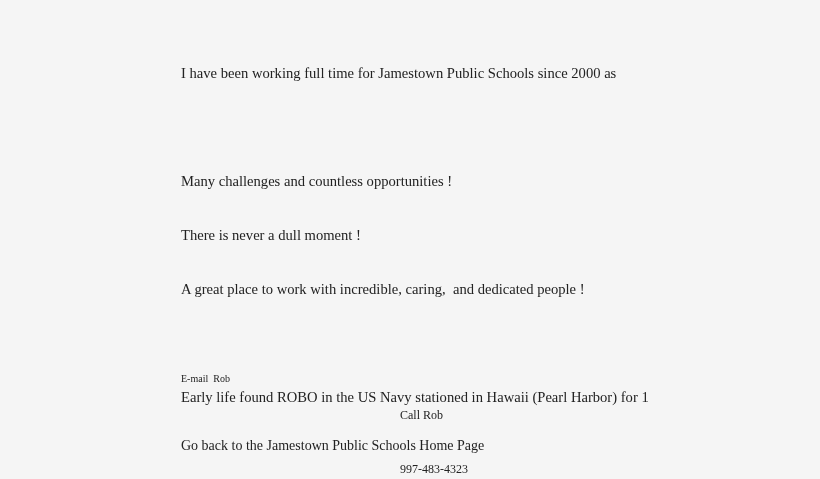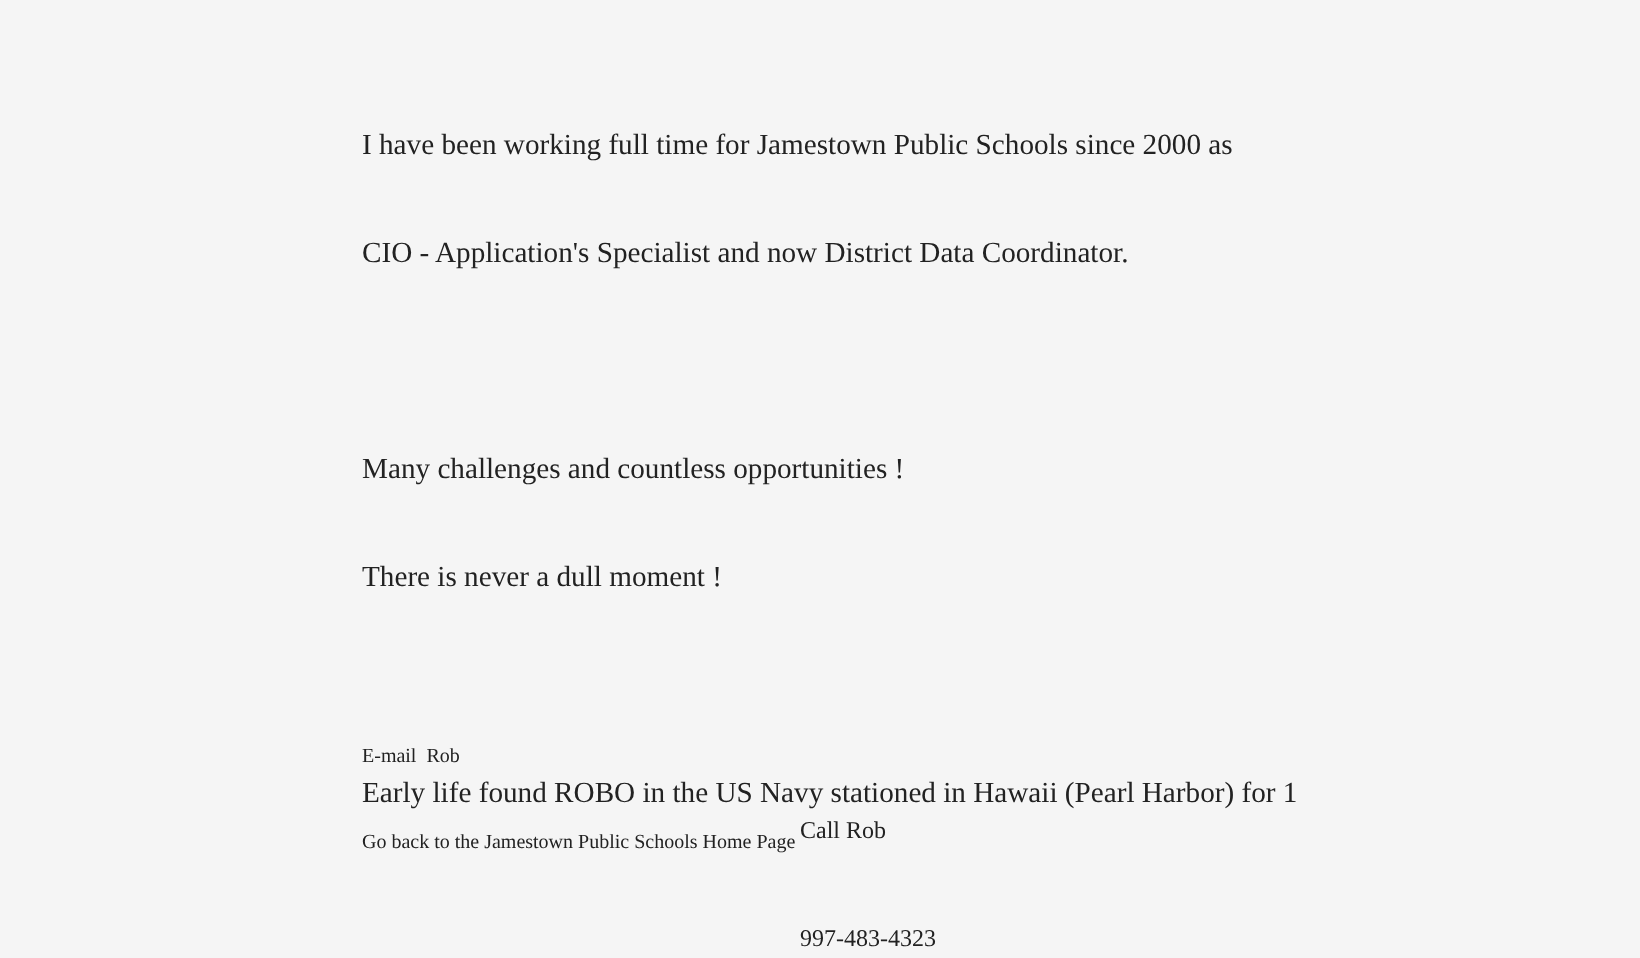--- a/index.html
+++ b/index.html
@@ -65,44 +65,44 @@
     white-space: pre;
   }
   .contact-col-right .sub {
     display: block;
     font-size: 12px;
     line-height: 18px;
   }
   .footer-link {
     position: absolute;
     left: 181px;
-    top: 413px;
-    font-size: 10px;
+    top: 437px;
+    font-size: 14px;
     line-height: 18px;
     color: #222222;
     text-decoration: none;
     white-space: pre;
   }
   a { color: inherit; text-decoration: none; }
 </style>
 </head>
 <body>
 
 <div id="page">
 
   <div class="content">
 
     <p class="para">
       <span class="line">I have been working full time for Jamestown Public Schools since 2000 as</span>
-      <span class="line">CIO - Application's Specialist and now District Data Coordinator.</span>
     </p>
 
     <p class="para">
       <span class="line">Many challenges and countless opportunities !</span>
       <span class="line">There is never a dull moment !</span>
+      <span class="line">A great place to work with incredible, caring,  and dedicated people !</span>
     </p>
 
     <p class="para">
       <span class="line">Early life found ROBO in the US Navy stationed in Hawaii (Pearl Harbor) for 1</span>
       
     </p>
 
   </div>
 
   <div class="contact-block">

